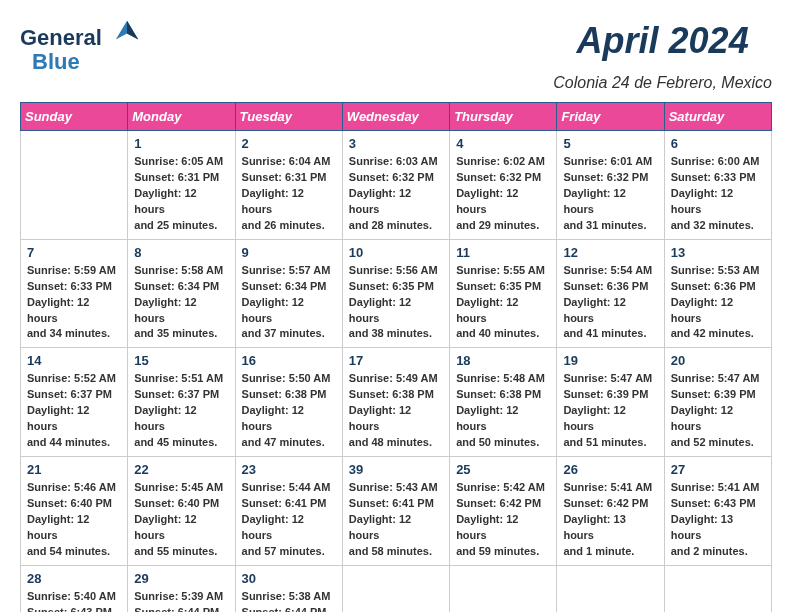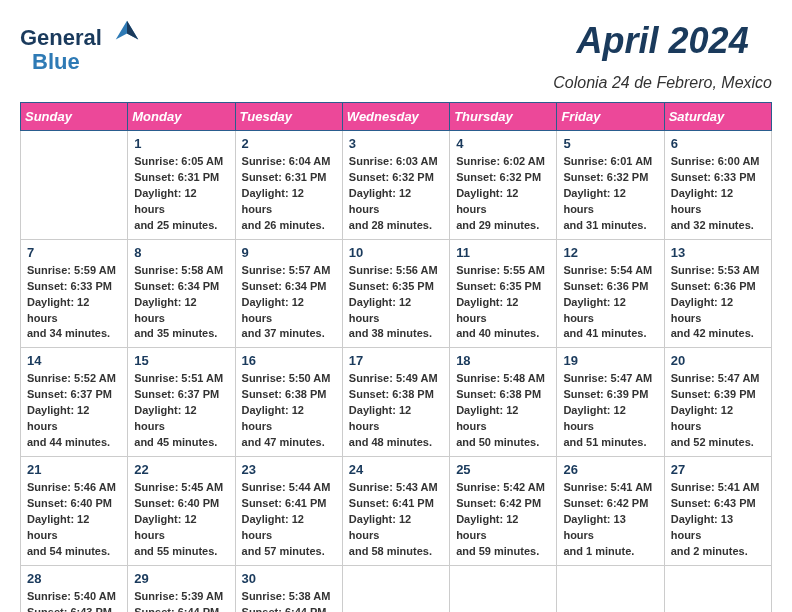--- a/index.html
+++ b/index.html
@@ -220,21 +220,21 @@
         </td>
         <td>
           <span class="day-number">22</span>
           <div class="cell-info">Sunrise: 5:45 AM<br>Sunset: 6:40 PM<br>Daylight: 12 hours<br>and 55 minutes.</div>
         </td>
         <td>
           <span class="day-number">23</span>
           <div class="cell-info">Sunrise: 5:44 AM<br>Sunset: 6:41 PM<br>Daylight: 12 hours<br>and 57 minutes.</div>
         </td>
         <td>
-          <span class="day-number">24</span>
+          <span class="day-number">39</span>
           <div class="cell-info">Sunrise: 5:43 AM<br>Sunset: 6:41 PM<br>Daylight: 12 hours<br>and 58 minutes.</div>
         </td>
         <td>
           <span class="day-number">25</span>
           <div class="cell-info">Sunrise: 5:42 AM<br>Sunset: 6:42 PM<br>Daylight: 12 hours<br>and 59 minutes.</div>
         </td>
         <td>
           <span class="day-number">26</span>
           <div class="cell-info">Sunrise: 5:41 AM<br>Sunset: 6:42 PM<br>Daylight: 13 hours<br>and 1 minute.</div>
         </td>

